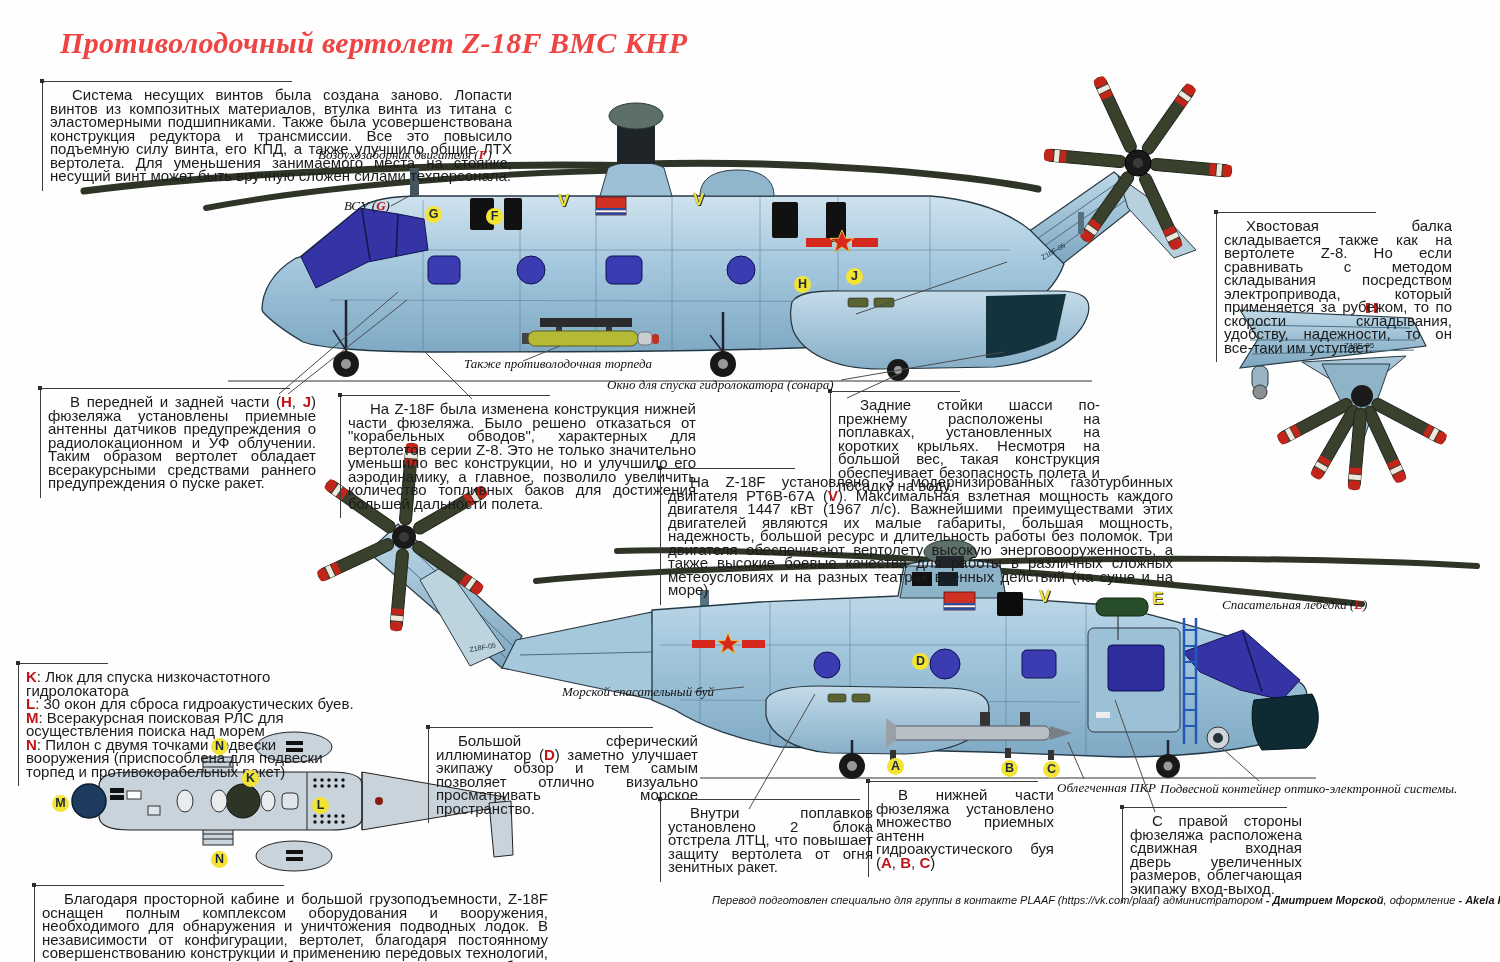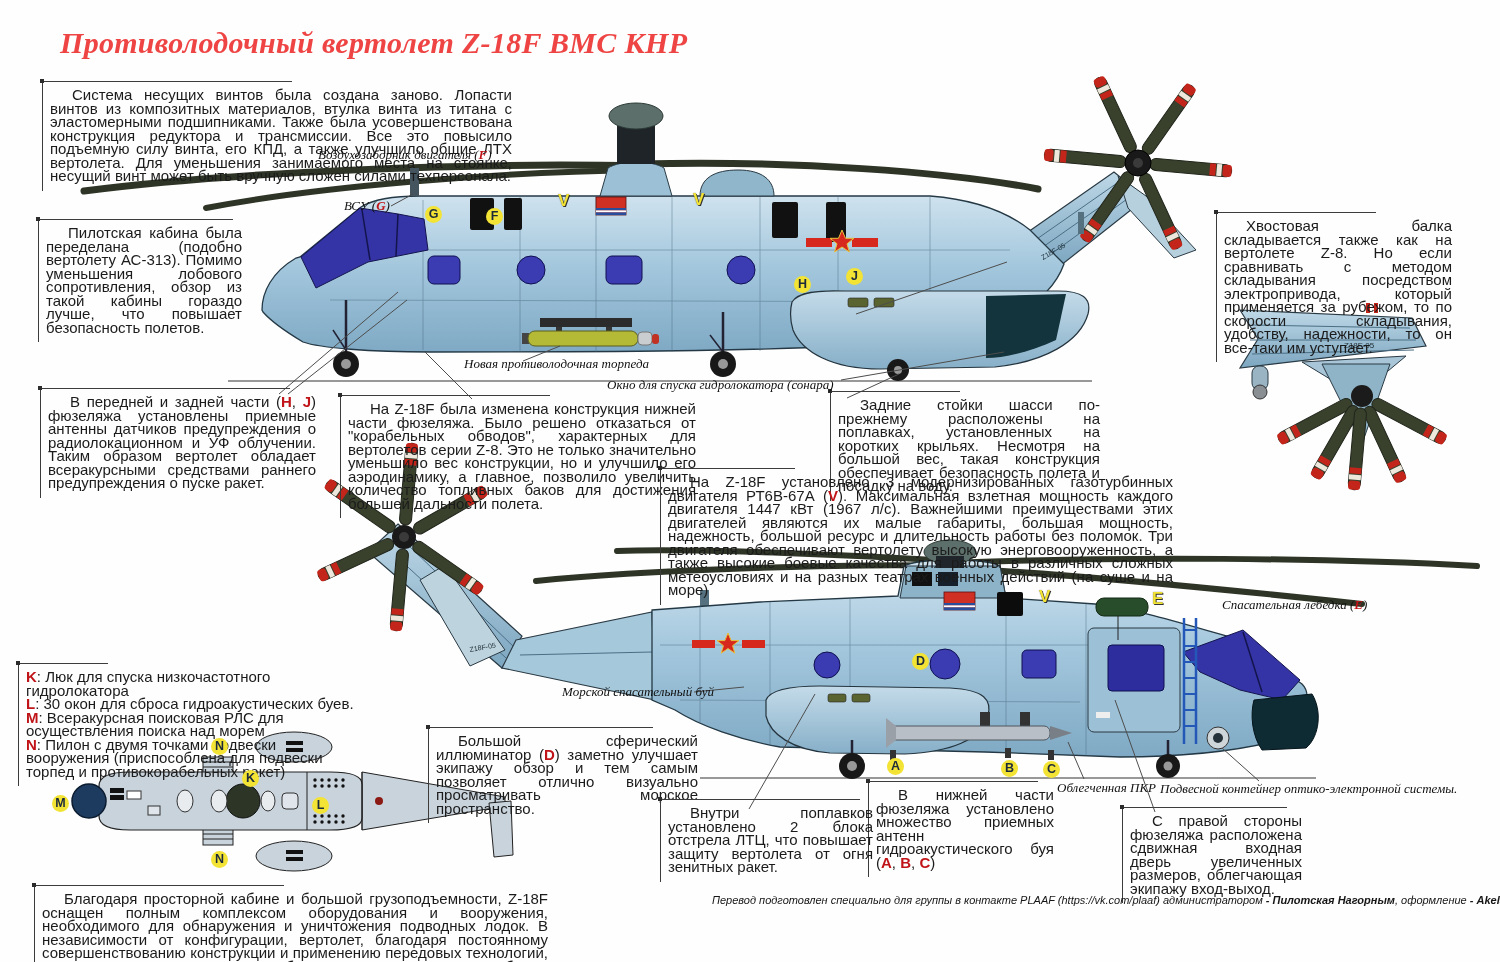--- a/index.html
+++ b/index.html
@@ -345,24 +345,20 @@
 <path d="M744,687 L694,692"></path>
 </g>
 </svg>
 
 <h1 class="title">Противолодочный вертолет Z-18F ВМС КНР</h1>
 
 <div class="blk" style="left:50px;top:88px;width:462px">
       <i class="cn" style="width:250px"></i>
       <p>Система несущих винтов была создана заново. Лопасти винтов из композитных материалов, втулка винта из титана с эластомерными подшипниками. Также была усовершенствована конструкция редуктора и трансмиссии. Все это повысило подъемную силу винта, его КПД, а также улучшило общие ЛТХ вертолета. Для уменьшения занимаемого места на стоянке, несущий винт может быть вручную сложен силами техперсонала.</p>
     </div>
-<div class="blk" style="left:46px;top:226px;width:196px">
-      <i class="cn" style="width:195px"></i>
-      <p>Пилотская кабина была переделана (подобно вертолету АС-313). Помимо уменьшения лобового сопротивления, обзор из такой кабины гораздо лучше, что повышает безопасность полетов.</p>
-    </div>
 <div class="blk" style="left:1224px;top:219px;width:228px">
       <i class="cn" style="width:160px"></i>
       <p>Хвостовая балка складывается также как на вертолете Z-8. Но если сравнивать с методом складывания посредством электропривода, который применяется за рубежом, то по скорости складывания, удобству, надежности, то он все-таки им уступает.</p>
     </div>
 <div class="blk" style="left:48px;top:395px;width:268px">
       <i class="cn" style="width:250px"></i>
       <p>В передней и задней части (<b class="rl">H</b>, <b class="rl">J</b>) фюзеляжа установлены приемные антенны датчиков предупреждения о радиолокационном и УФ облучении. Таким образом вертолет обладает всеракурсными средствами раннего предупреждения о пуске ракет.</p>
     </div>
 <div class="blk" style="left:348px;top:402px;width:348px">
       <i class="cn" style="width:210px"></i>
@@ -399,28 +395,28 @@
       <i class="cn" style="width:165px"></i>
       <p>С правой стороны фюзеляжа расположена сдвижная входная дверь увеличенных размеров, облегчающая экипажу вход-выход.</p>
     </div>
 <div class="blk" style="left:42px;top:892px;width:506px">
       <i class="cn" style="width:250px"></i>
       <p>Благодаря просторной кабине и большой грузоподъемности, Z-18F оснащен полным комплексом оборудования и вооружения, необходимого для обнаружения и уничтожения подводных лодок. В независимости от конфигурации, вертолет, благодаря постоянному совершенствованию конструкции и применению передовых технологий, достиг уровня лучших мировых образцов и решил давнюю проблему ВМС КНР, заключавшейся в отсутствии специализированного палубного противолодочного вертолета.</p>
     </div>
 
 <div class="cap" style="left:318px;top:147px">Воздухозаборник двигателя (<b class="rl">F</b>)</div>
 <div class="cap" style="left:344px;top:198px">ВСУ (<b class="rl">G</b>)</div>
-<div class="cap" style="left:464px;top:356px">Новая противолодочная торпеда</div>
+<div class="cap" style="left:464px;top:356px">Также противолодочная торпеда</div>
 <div class="cap" style="left:607px;top:377px">Окно для спуска гидролокатора (сонара)</div>
 <div class="cap" style="left:562px;top:684px">Морской спасательный буй</div>
 <div class="cap" style="left:1222px;top:597px">Спасательная лебедка (<b class="rl">E</b>)</div>
 <div class="cap" style="left:1057px;top:780px">Облегченная ПКР</div>
 <div class="cap" style="left:1160px;top:781px">Подвесной контейнер оптико-электронной системы.</div>
 
-<div class="credit">Перевод подготовлен специально для группы в контакте PLAAF (https://vk.com/plaaf) администратором <b>- Пилотская Нагорным</b>, оформление <b>- Akela Freedom</b></div>
+<div class="credit">Перевод подготовлен специально для группы в контакте PLAAF (https://vk.com/plaaf) администратором <b>- Дмитрием Морской</b>, оформление <b>- Akela Freedom</b></div>
 <div id="badges">
       <div class="badge c" style="left: 425px; top: 206px;">G</div>
       <div class="badge c" style="left: 486px; top: 208px;">F</div>
       <div class="badge t" style="left: 558px; top: 192px;">V</div>
       <div class="badge t" style="left: 693px; top: 191px;">V</div>
       <div class="badge c" style="left: 794px; top: 276px;">H</div>
       <div class="badge c" style="left: 846px; top: 268px;">J</div>
       <div class="badge t" style="left: 1039px; top: 588px;">V</div>
       <div class="badge t" style="left: 1152px; top: 590px;">E</div>
       <div class="badge c" style="left: 912px; top: 653px;">D</div>

